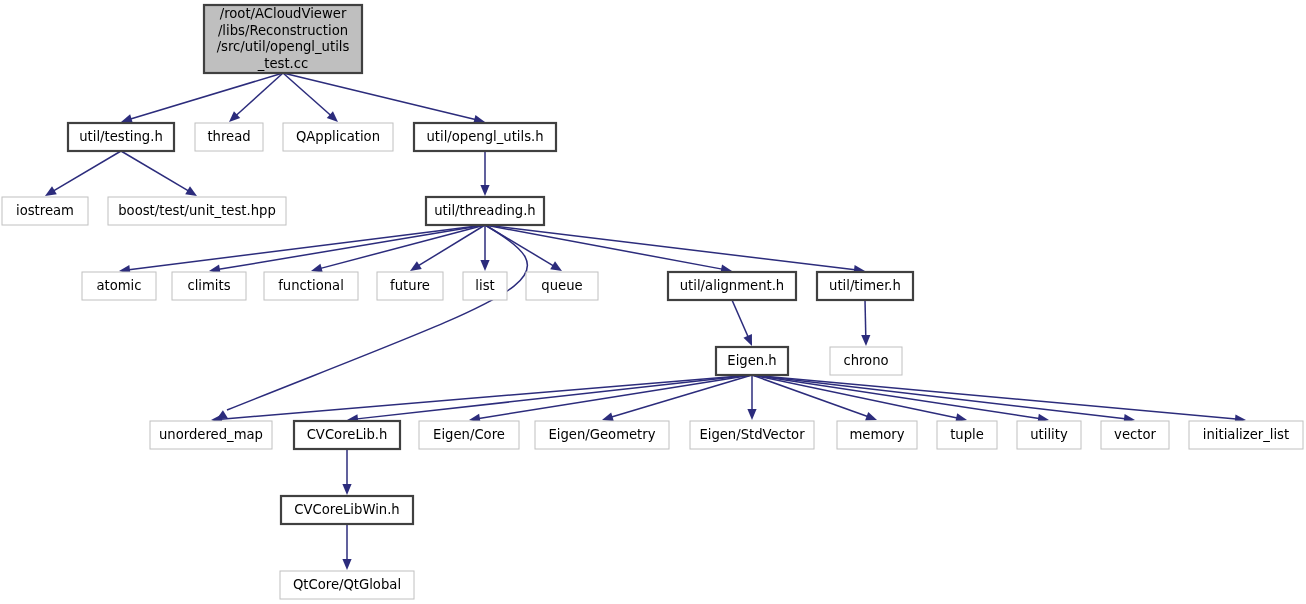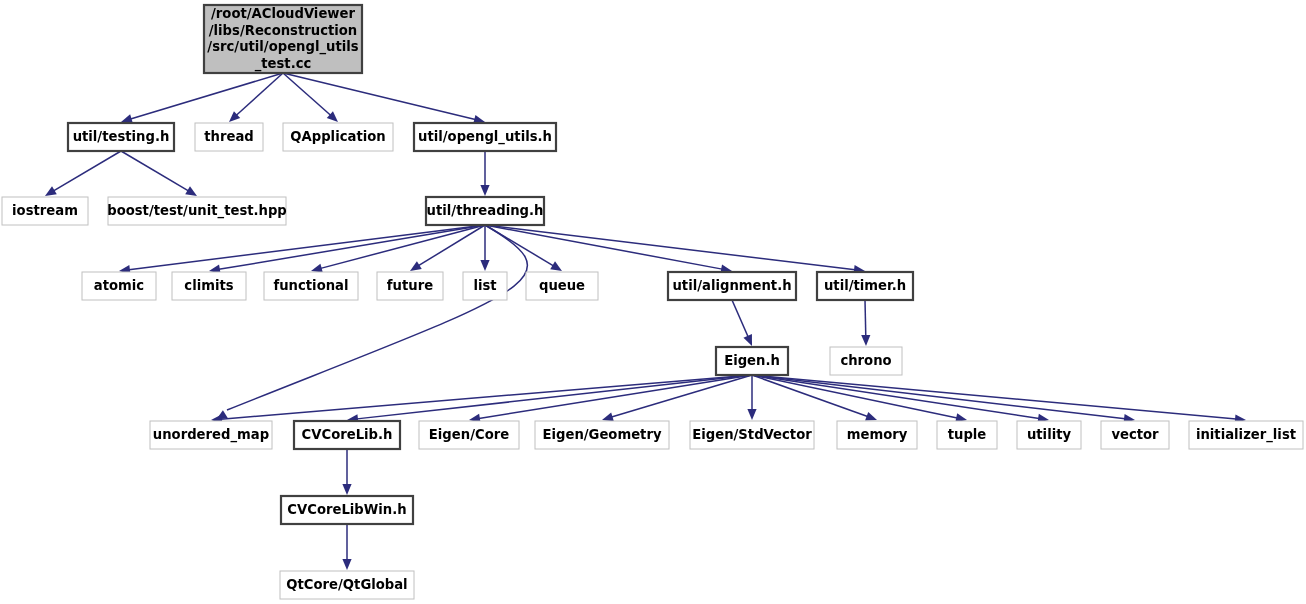--- a/index.html
+++ b/index.html
@@ -10,21 +10,20 @@
   body {
     width: 1306px;
     height: 604px;
     font-family: "DejaVu Sans", "Liberation Sans", sans-serif;
     overflow: hidden;
   }
   #graph-root {
     position: relative;
     width: 1306px;
     height: 604px;
-    font-weight: bold;
   }
   svg#dep-graph {
     display: block;
     width: 1306px;
     height: 604px;
   }
   .node-box {
     fill: #ffffff;
     stroke: #c0c0c0;
     stroke-width: 1;

